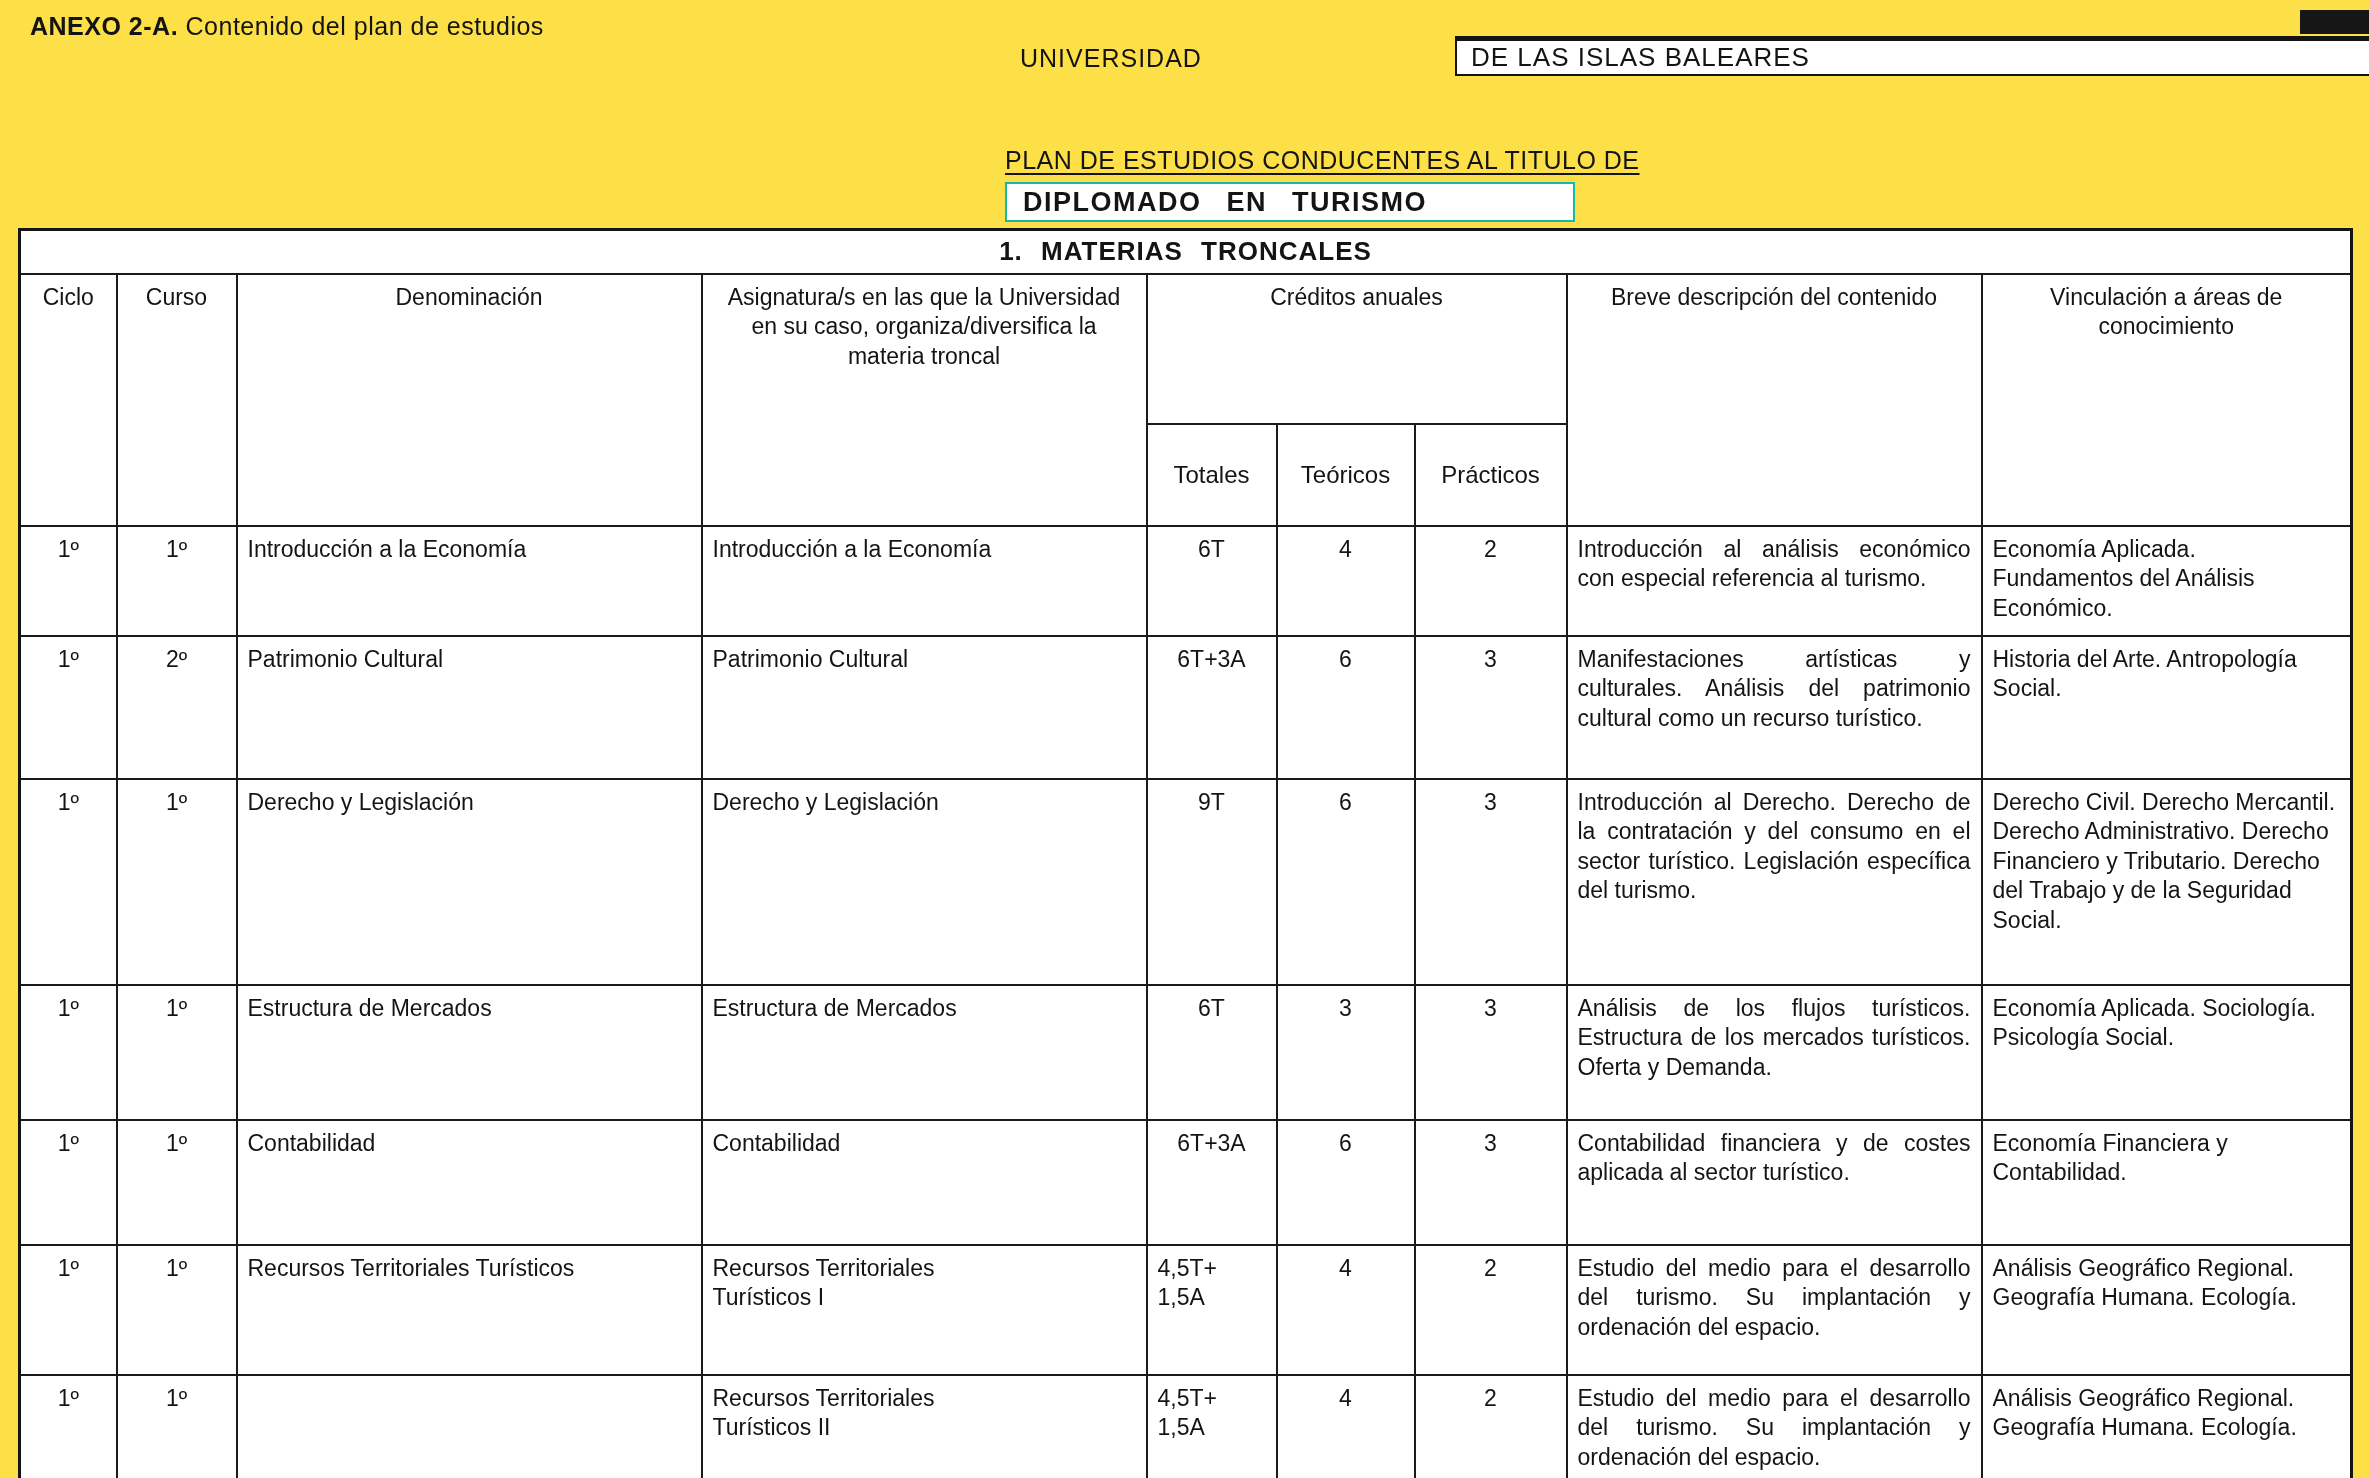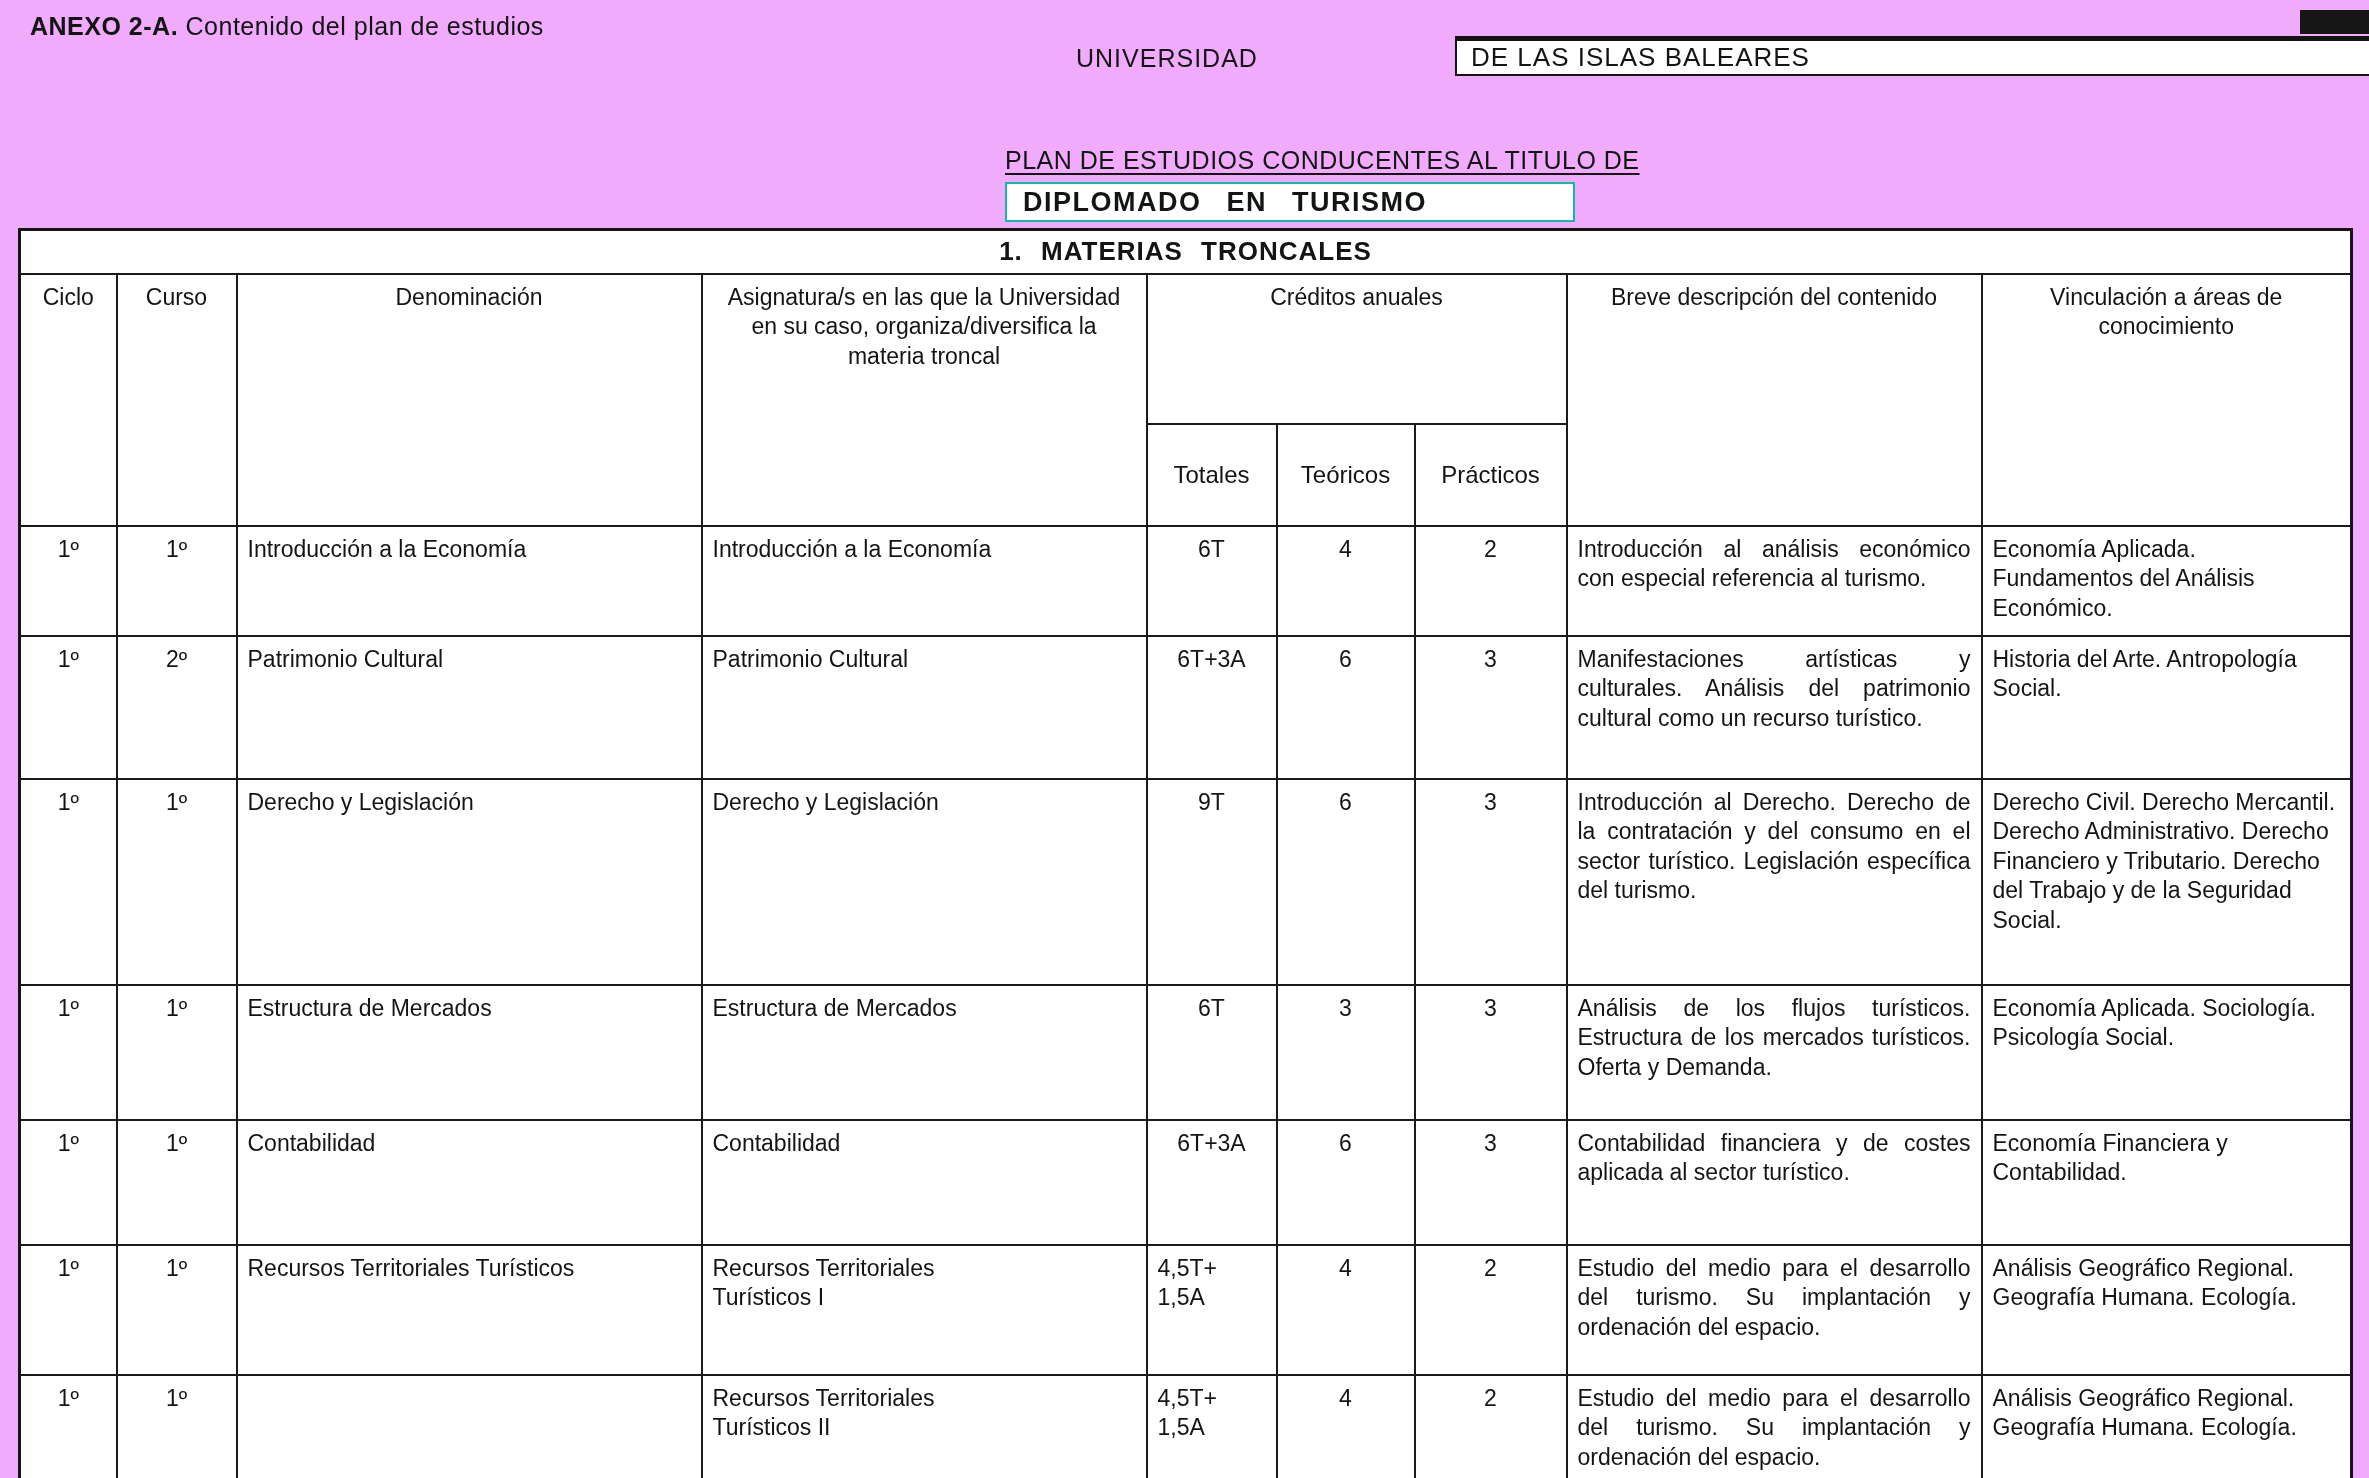--- a/index.html
+++ b/index.html
@@ -2,26 +2,26 @@
 <html><head>
 <meta charset="utf-8">
 <style>
   html,body{margin:0;padding:0;}
   body{
     width:2369px;height:1478px;background:#ffffff;
     font-family:"Liberation Sans","DejaVu Sans",sans-serif;
     color:#141414;
     -webkit-font-smoothing:antialiased;
   }
-  .page{position:relative;width:2369px;height:1478px;background:#f0abfc;overflow:hidden;}
+  .page{position:relative;width:2369px;height:1478px;background:#fde047;overflow:hidden;}
 
   
   .annex{position:absolute;left:30px;top:12px;font-size:25px;letter-spacing:.5px;}
   .annex b{font-weight:bold;}
-  .universidad{position:absolute;left:1076px;top:44px;font-size:25px;letter-spacing:1px;}
+  .universidad{position:absolute;left:1020px;top:44px;font-size:25px;letter-spacing:1px;}
   .uni-box{
     position:absolute;left:1455px;top:36px;width:972px;height:40px;
     border:2px solid #141414;border-top:5px solid #141414;
     font-size:26px;letter-spacing:1px;display:flex;align-items:center;padding-left:14px;box-sizing:border-box;
     background:#fff;
   }
   .artifact{position:absolute;left:2300px;top:10px;width:69px;height:24px;background:#161616;}
   .plan-line{
     position:absolute;left:1005px;top:146px;font-size:25px;letter-spacing:.5px;
     text-decoration:underline;text-underline-offset:4px;

